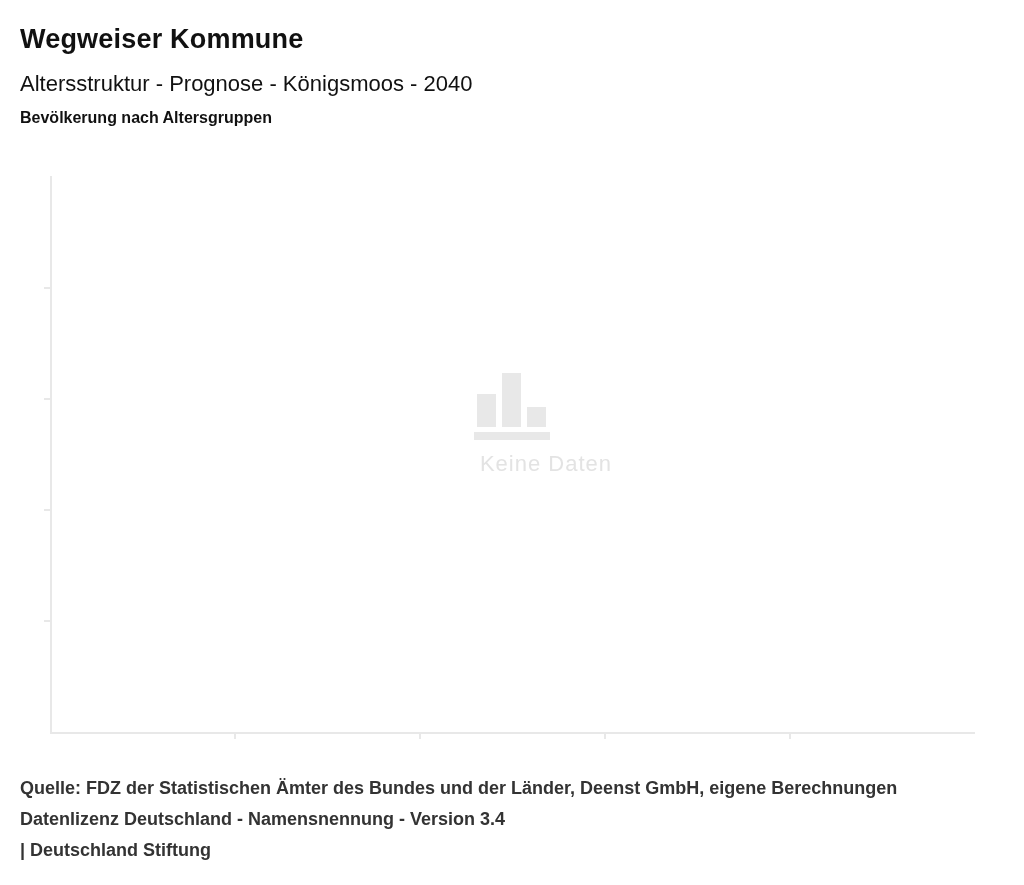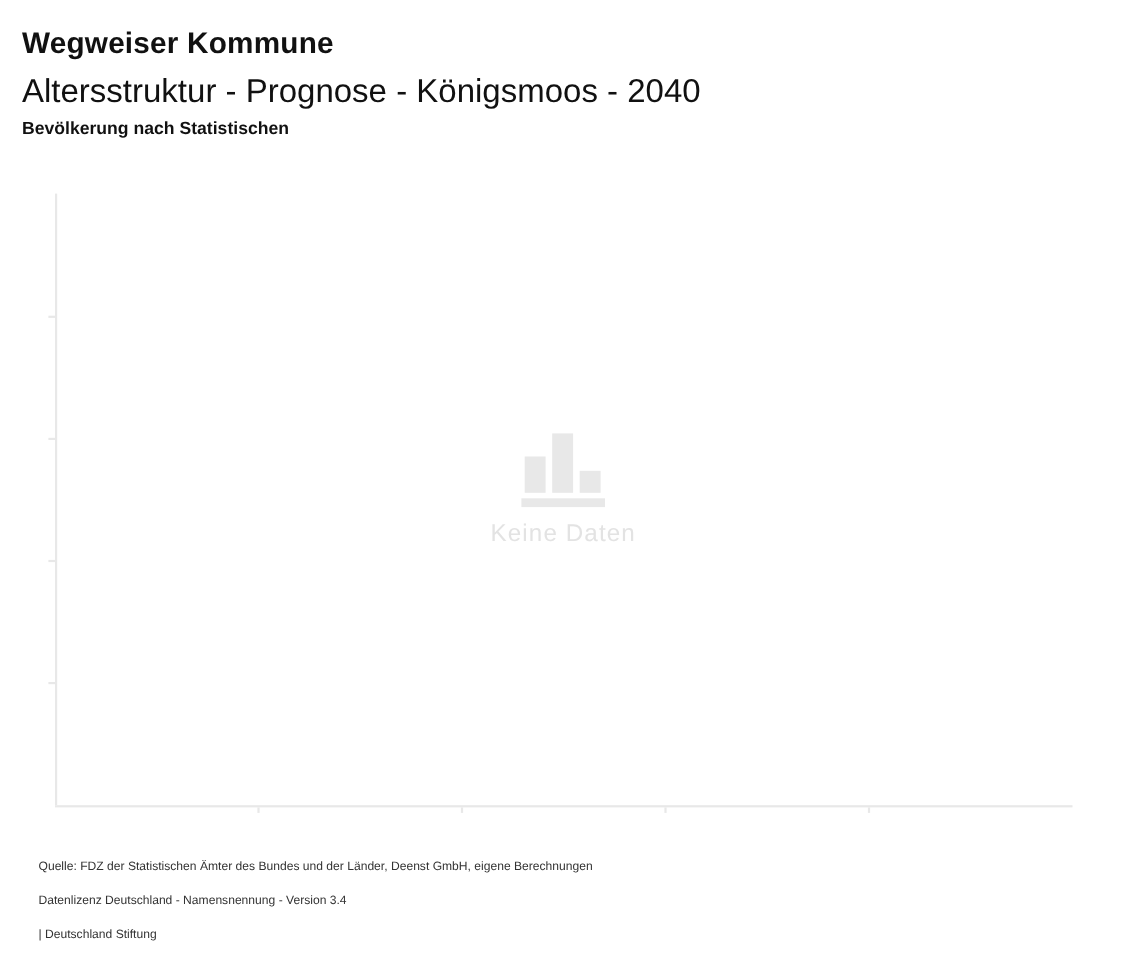--- a/index.html
+++ b/index.html
@@ -8,54 +8,54 @@
     position: relative;
     width: 1024px;
     height: 884px;
     background: #ffffff;
     font-family: "Liberation Sans", sans-serif;
     overflow: hidden;
   }
   
   .header { position: absolute; left: 20px; top: 0; color: #111111; }
   .page-title   { margin-top: 22px; font-size: 27px; line-height: 34px; font-weight: 700; letter-spacing: 0.2px; }
-  .chart-title  { margin-top: 14px; font-size: 30px; line-height: 28px; font-weight: 400; }
+  .chart-title  { margin-top: 14px; font-size: 22px; line-height: 28px; font-weight: 400; }
   .chart-subtitle { margin-top: 10px; font-size: 16px; line-height: 20px; font-weight: 700; }
   
   .chart { position: absolute; left: 0; top: 0; width: 1024px; height: 760px; }
   .axis { position: absolute; background: #e8e8e8; }
   .y-axis { left: 50px; top: 176px; width: 2px; height: 556px; }
   .x-axis { left: 50px; top: 732px; width: 925px; height: 2px; }
   .tick { position: absolute; background: #e8e8e8; }
   .y-tick { left: 44px; width: 6px; height: 2px; }
   .yt1 { top: 287px; } .yt2 { top: 398px; } .yt3 { top: 509px; } .yt4 { top: 620px; }
   .x-tick { top: 734px; width: 2px; height: 5px; }
   .xt1 { left: 234px; } .xt2 { left: 419px; } .xt3 { left: 604px; } .xt4 { left: 789px; }
   
-  .nodata { position: absolute; left: 412px; top: 393px; width: 200px; text-align: center; }
+  .nodata { position: absolute; left: 412px; top: 372px; width: 200px; text-align: right; }
   .nodata-icon { position: relative; width: 76px; height: 68px; margin: 0 auto; }
   .nodata-icon .bar { position: absolute; background: #e8e8e8; width: 19px; }
   .nodata-icon .bar1 { left: 3px;  top: 22px; height: 33px; }
   .nodata-icon .bar2 { left: 28px; top: 1px;  height: 54px; }
   .nodata-icon .bar3 { left: 53px; top: 35px; height: 20px; }
   .nodata-icon .bar-base { position: absolute; left: 0; top: 60px; width: 76px; height: 8px; background: #e8e8e8; }
   .nodata-text { margin-top: 12px; font-size: 22px; line-height: 24px; color: #e3e3e3; letter-spacing: 1px; font-weight: 400; }
   
   .footer { position: absolute; left: 20px; top: 782px; color: #333333; }
-  .footer p { margin: 0 0 18px 15px; font-size: 11px; line-height: 13px; font-weight: 400; }
+  .footer p { margin: 0 0 18px 0; font-size: 18px; line-height: 13px; font-weight: 700; }
 </style>
 </head>
 <body>
 
 <div class="page">
 
   <div class="header">
     <h1 class="page-title">Wegweiser Kommune</h1>
     <h2 class="chart-title">Altersstruktur - Prognose - Königsmoos - 2040</h2>
-    <h3 class="chart-subtitle">Bevölkerung nach Statistischen</h3>
+    <h3 class="chart-subtitle">Bevölkerung nach Altersgruppen</h3>
   </div>
 
   <div class="chart">
     <div class="axis y-axis"></div>
     <div class="axis x-axis"></div>
 
     <div class="tick y-tick yt1"></div>
     <div class="tick y-tick yt2"></div>
     <div class="tick y-tick yt3"></div>
     <div class="tick y-tick yt4"></div>

